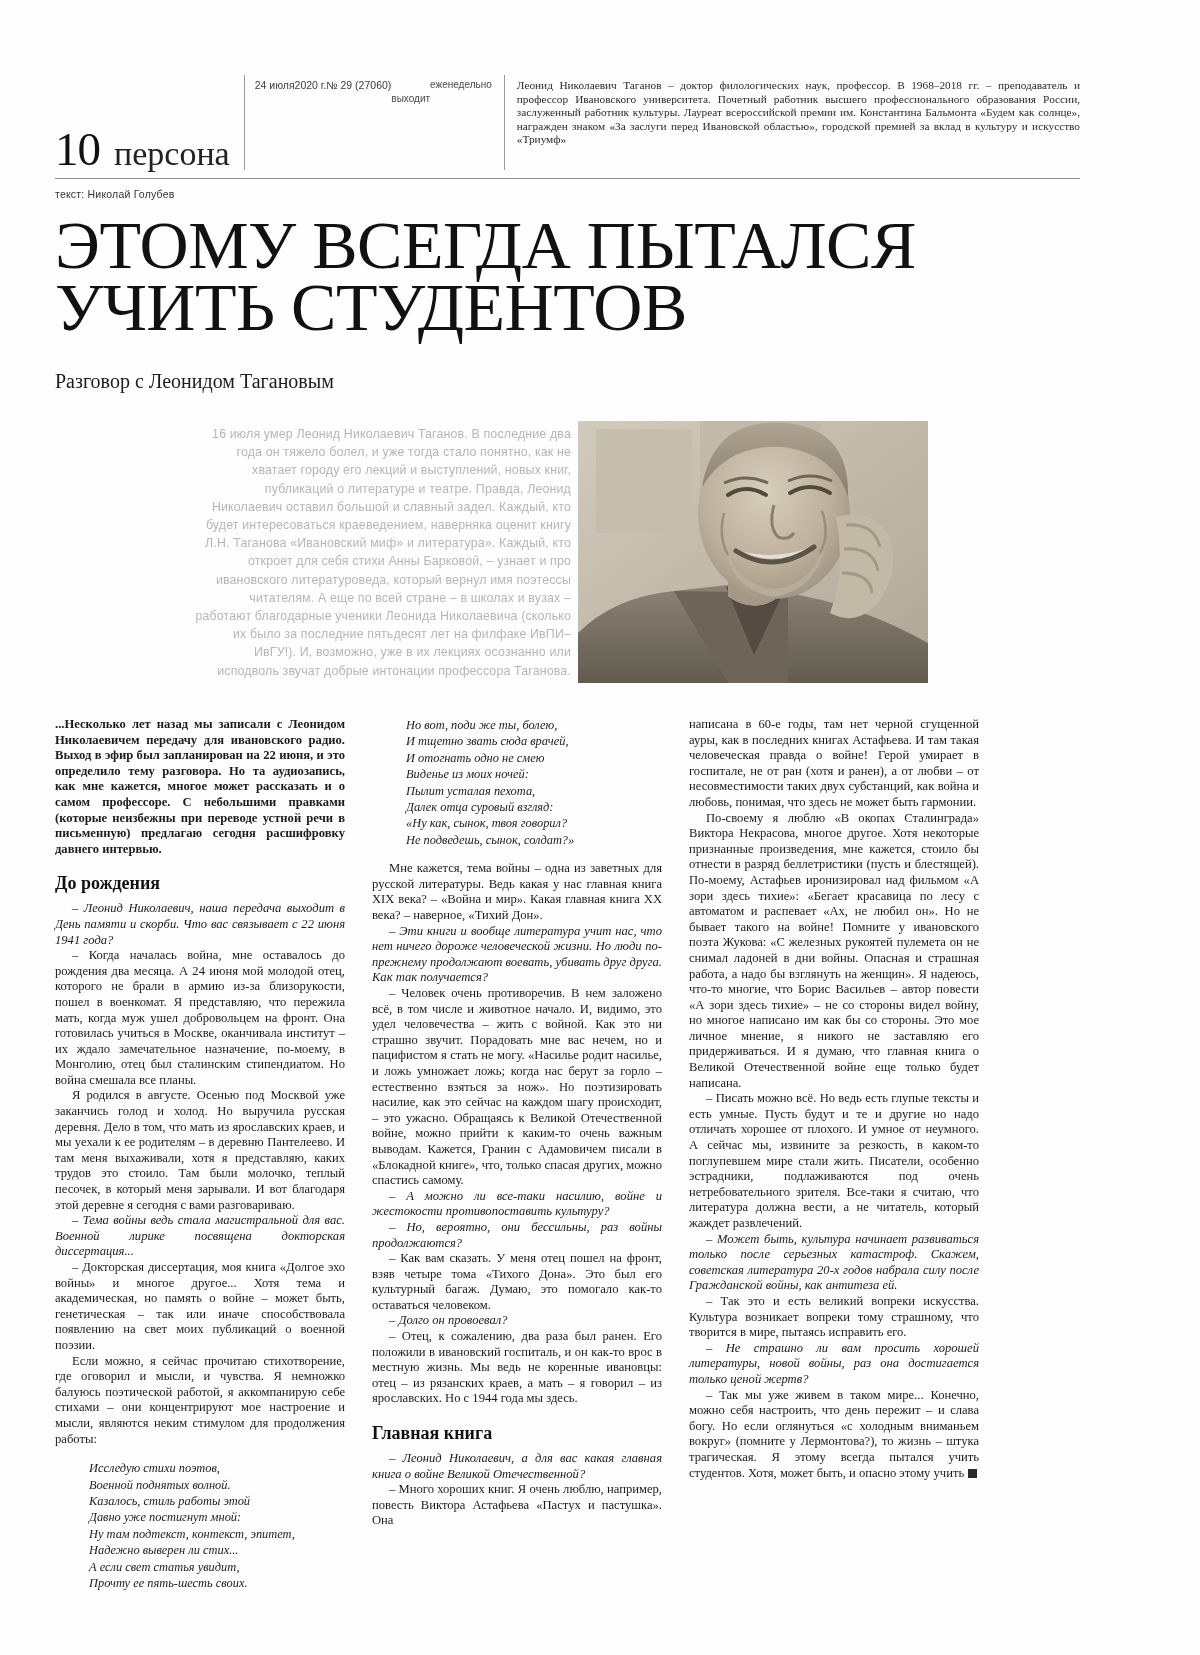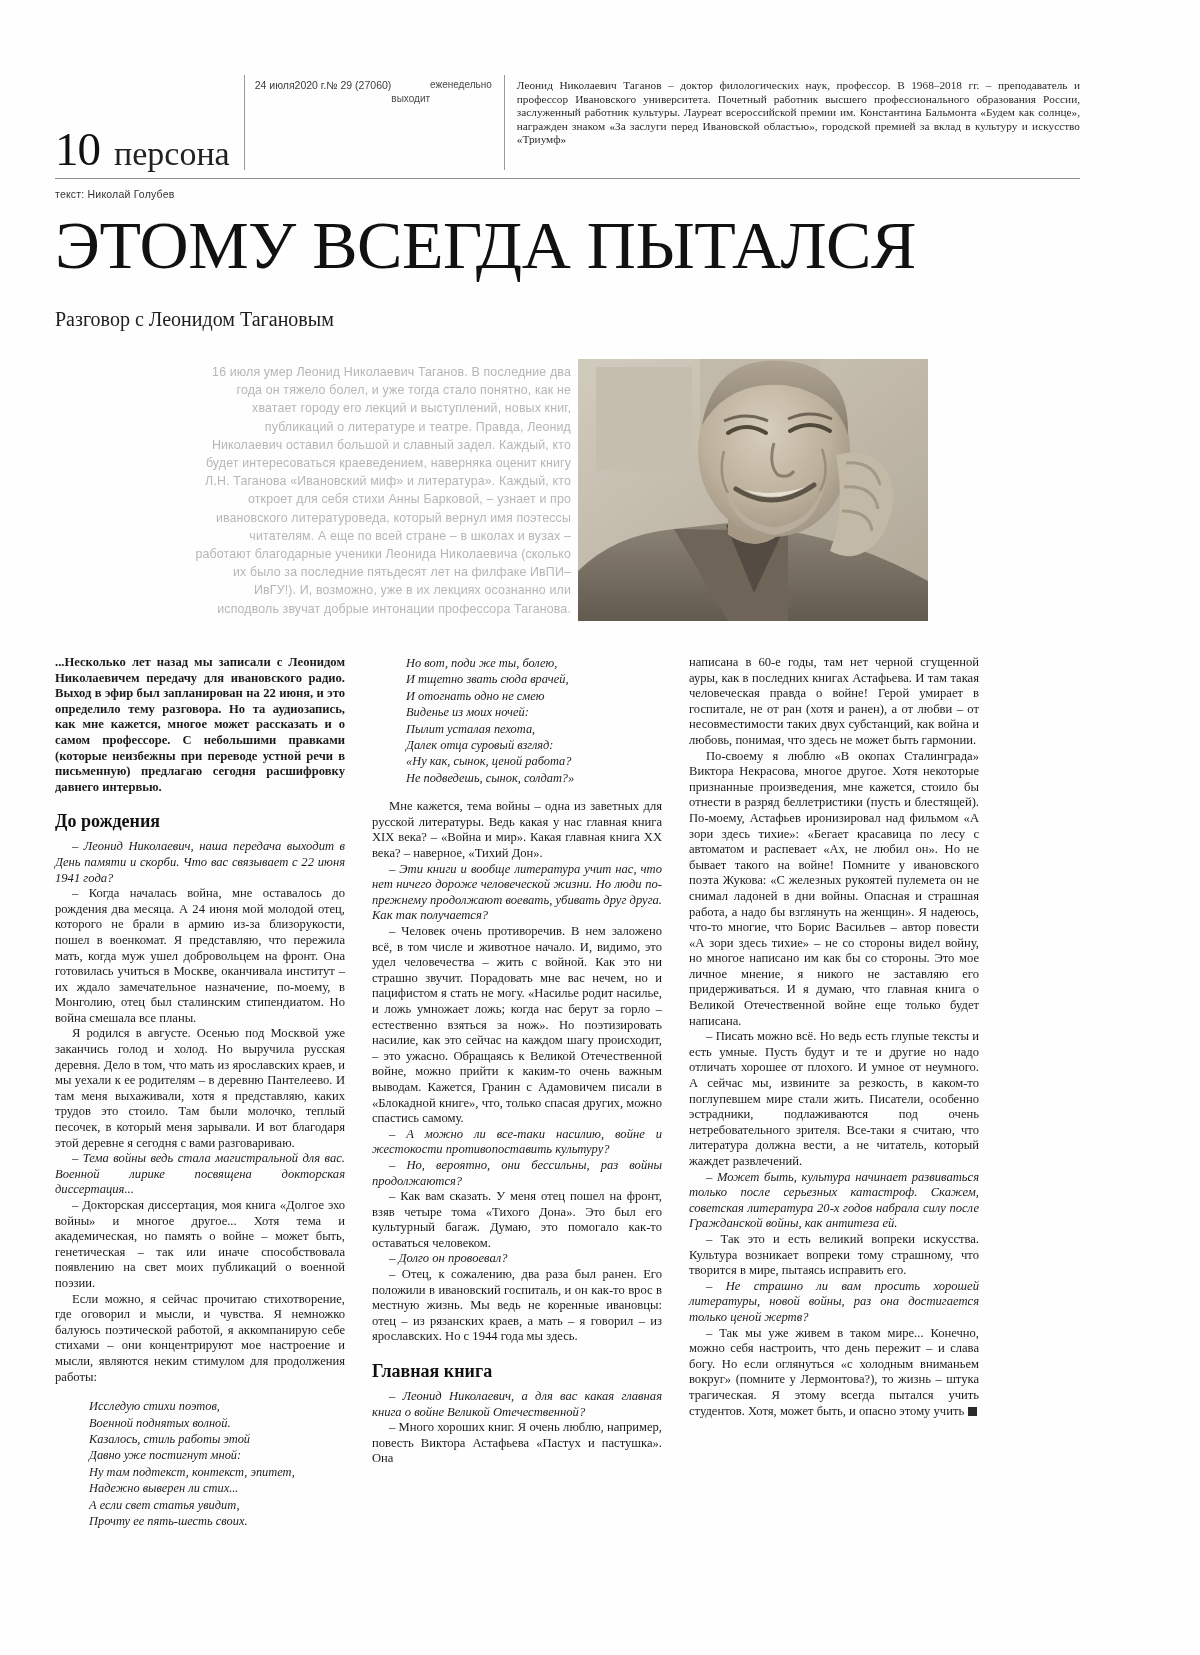--- a/index.html
+++ b/index.html
@@ -68,20 +68,21 @@
         <p>Леонид Николаевич Таганов – доктор филологических наук, профессор. В 1968–2018 гг. – преподаватель и профессор Ивановского университета. Почетный работник высшего профессионального образования России, заслуженный работник культуры. Лауреат всероссийской премии им. Константина Бальмонта «Будем как солнце», награжден знаком «За заслуги перед Ивановской областью», городской премией за вклад в культуру и искусство «Триумф»</p>
       </div>
     </div>
 
     <div class="rule-top"></div>
 
     <div class="byline">текст: Николай Голубев</div>
 
     <div class="headline">
       <span class="l2">ЭТОМУ ВСЕГДА ПЫТАЛСЯ</span>
+      <span class="l2">УЧИТЬ СТУДЕНТОВ</span>
     </div>
 
     <div class="subhead">Разговор с Леонидом Тагановым</div>
 
     <div class="lead-wrap">
       <div class="lead">16 июля умер Леонид Николаевич Таганов. В последние два года он тяжело болел, и уже тогда стало понятно, как не хватает городу его лекций и выступлений, новых книг, публикаций о литературе и театре. Правда, Леонид Николаевич оставил большой и славный задел. Каждый, кто будет интересоваться краеведением, наверняка оценит книгу Л.Н. Таганова «Ивановский миф» и литература». Каждый, кто откроет для себя стихи Анны Барковой, – узнает и про ивановского литературоведа, который вернул имя поэтессы читателям. А еще по всей стране – в школах и вузах – работают благодарные ученики Леонида Николаевича (сколько их было за последние пятьдесят лет на филфаке ИвПИ– ИвГУ!). И, возможно, уже в их лекциях осознанно или исподволь звучат добрые интонации профессора Таганова.</div>
       <div class="photo">
         <svg viewBox="0 0 350 262" preserveAspectRatio="xMidYMid slice">
           <defs>
             <linearGradient id="bgw" x1="0" y1="0" x2="1" y2="1">
@@ -167,21 +168,21 @@
       </div>
 
       <div class="col">
         <div class="poem" style="margin-top:0">
           <div>Но вот, поди же ты, болею,</div>
           <div>И тщетно звать сюда врачей,</div>
           <div>И отогнать одно не смею</div>
           <div>Виденье из моих ночей:</div>
           <div>Пылит усталая пехота,</div>
           <div>Далек отца суровый взгляд:</div>
-          <div>«Ну как, сынок, ценой работа?</div>
+          <div>«Ну как, сынок, твоя говорил?</div>
           <div>Не подведешь, сынок, солдат?»</div>
         </div>
         <p>Мне кажется, тема войны – одна из заветных для русской литературы. Ведь какая у нас главная книга XIX века? – «Война и мир». Какая главная книга XX века? – наверное, «Тихий Дон».</p>
         <p class="q">– Эти книги и вообще литература учит нас, что нет ничего дороже человеческой жизни. Но люди по-прежнему продолжают воевать, убивать друг друга. Как так получается?</p>
         <p>– Человек очень противоречив. В нем заложено всё, в том числе и животное начало. И, видимо, это удел человечества – жить с войной. Как это ни страшно звучит. Порадовать мне вас нечем, но и пацифистом я стать не могу. «Насилье родит насилье, и ложь умножает ложь; когда нас берут за горло – естественно взяться за нож». Но поэтизировать насилие, как это сейчас на каждом шагу происходит, – это ужасно. Обращаясь к Великой Отечественной войне, можно прийти к каким-то очень важным выводам. Кажется, Гранин с Адамовичем писали в «Блокадной книге», что, только спасая других, можно спастись самому.</p>
         <p class="q">– А можно ли все-таки насилию, войне и жестокости противопоставить культуру?</p>
         <p class="q">– Но, вероятно, они бессильны, раз войны продолжаются?</p>
         <p>– Как вам сказать. У меня отец пошел на фронт, взяв четыре тома «Тихого Дона». Это был его культурный багаж. Думаю, это помогало как-то оставаться человеком.</p>
         <p class="q">– Долго он провоевал?</p>
         <p>– Отец, к сожалению, два раза был ранен. Его положили в ивановский госпиталь, и он как-то врос в местную жизнь. Мы ведь не коренные ивановцы: отец – из рязанских краев, а мать – я говорил – из ярославских. Но с 1944 года мы здесь.</p>

